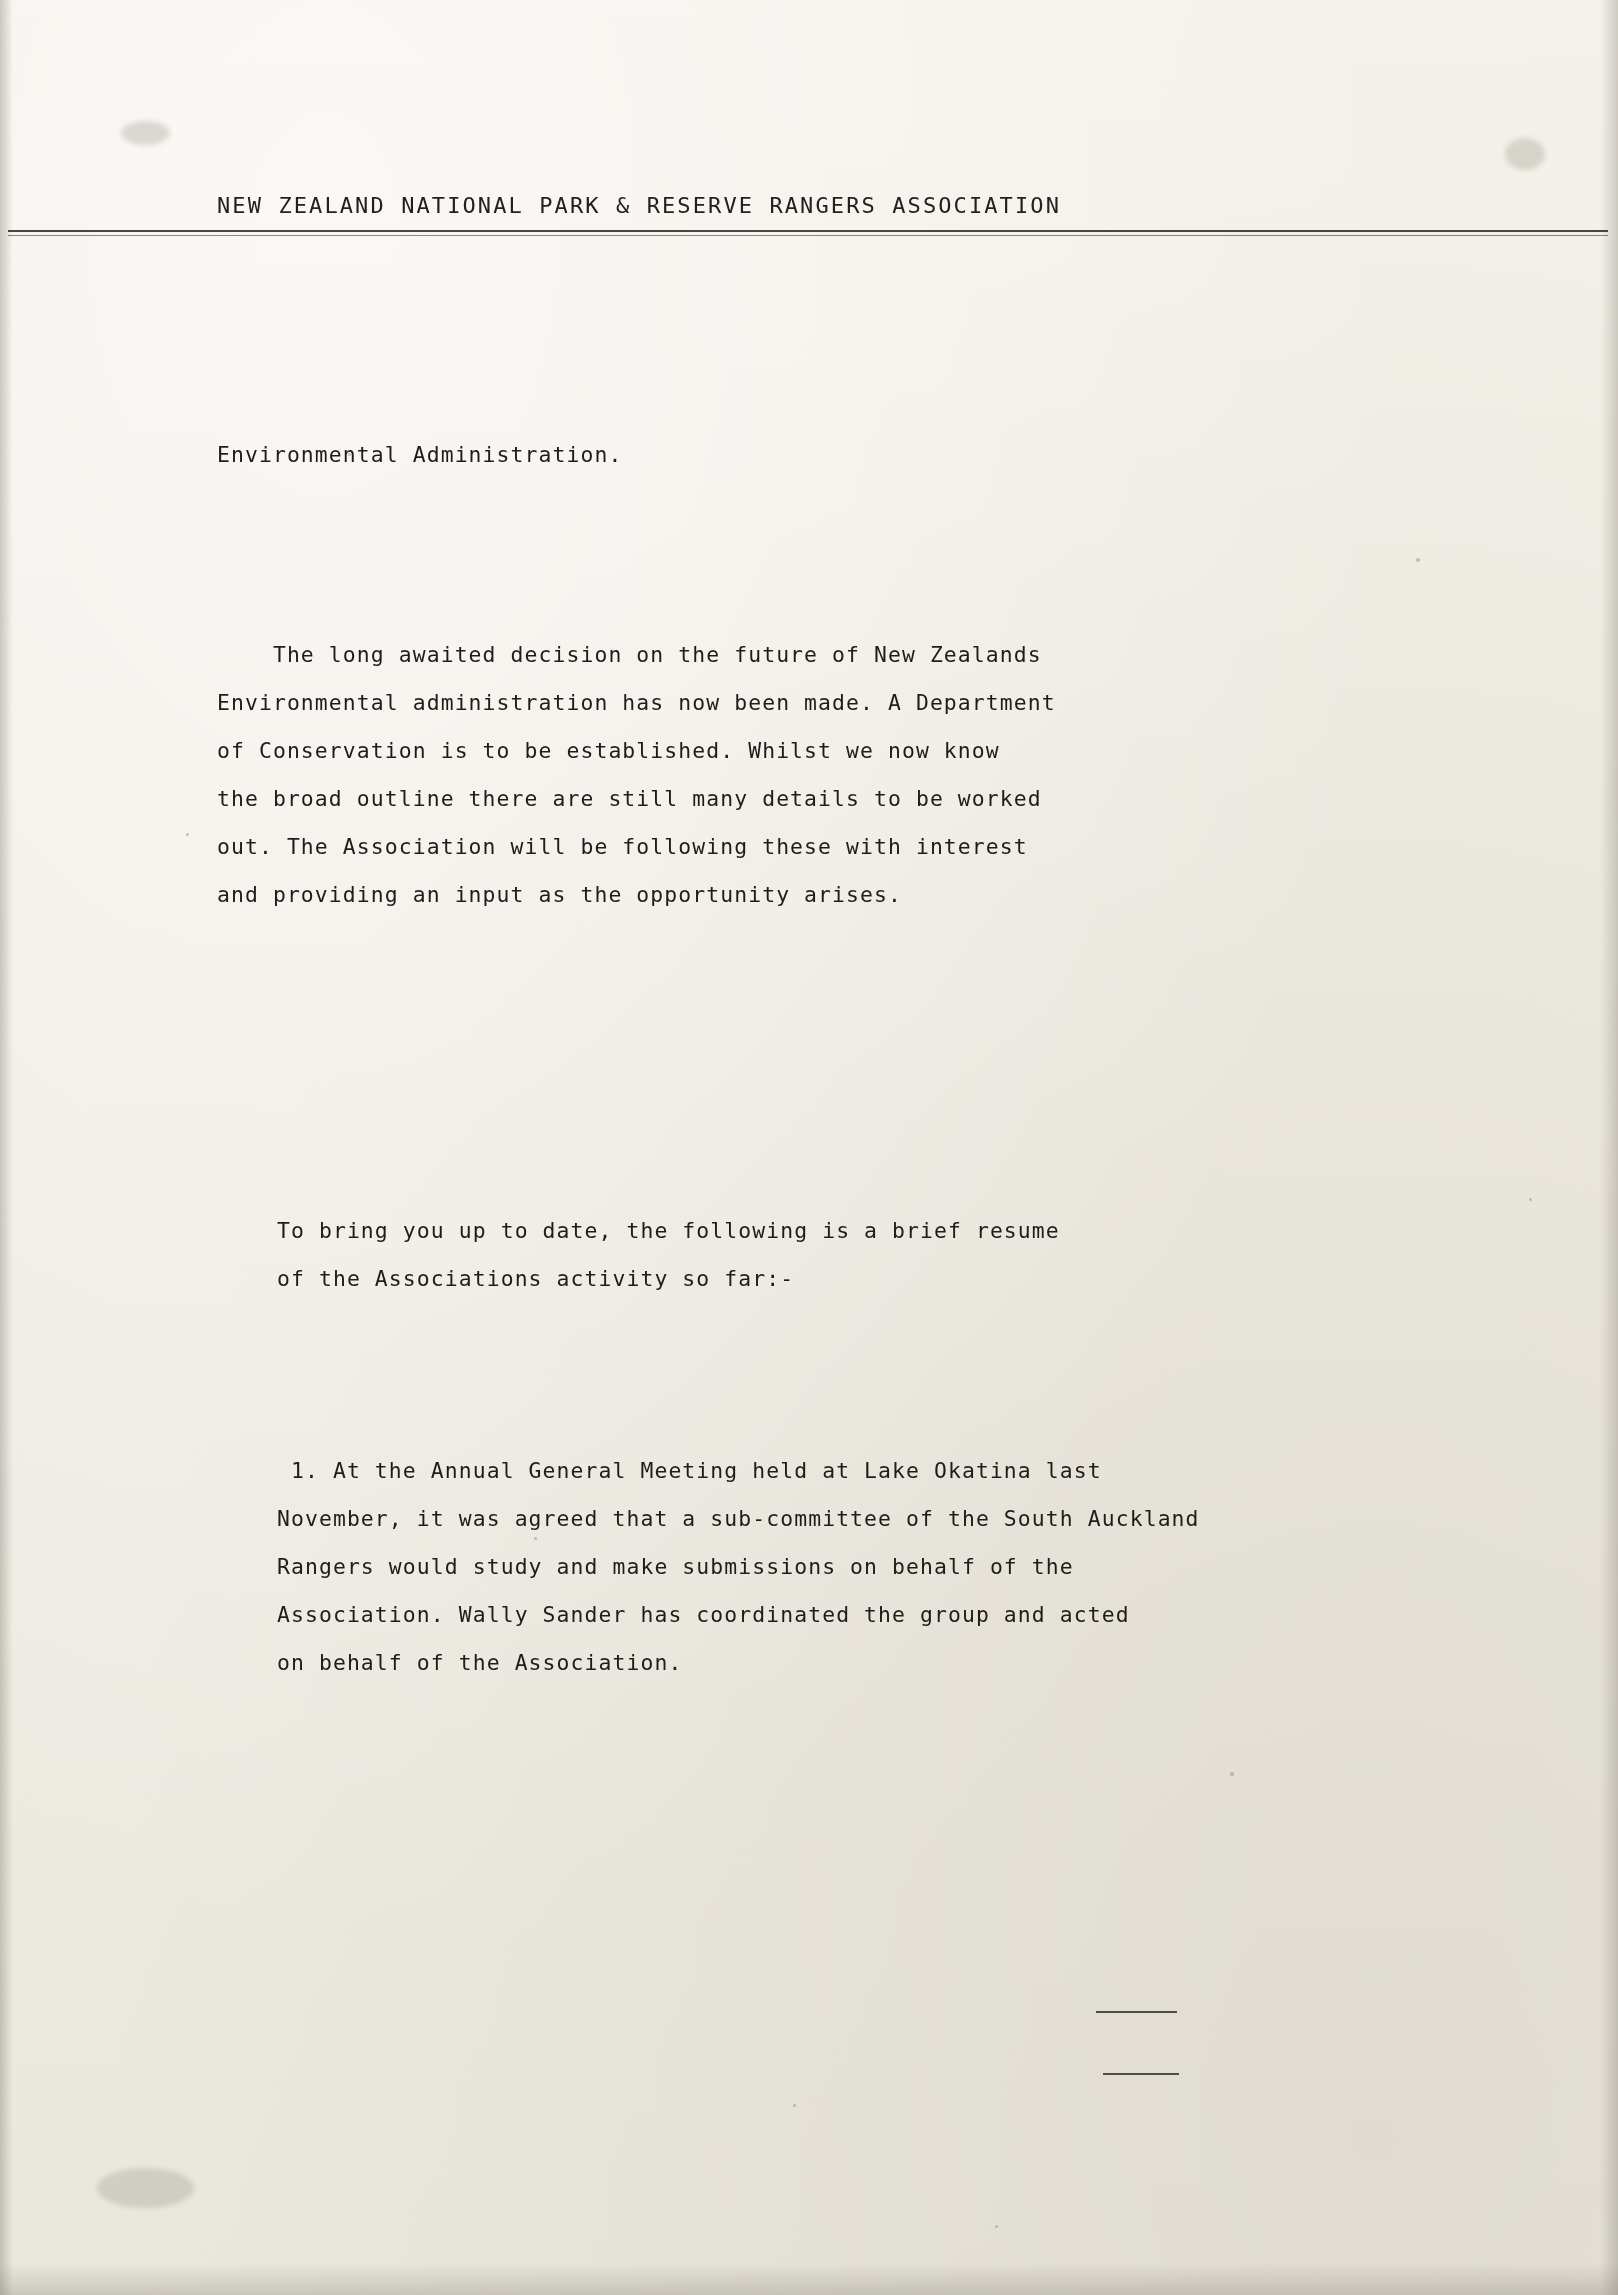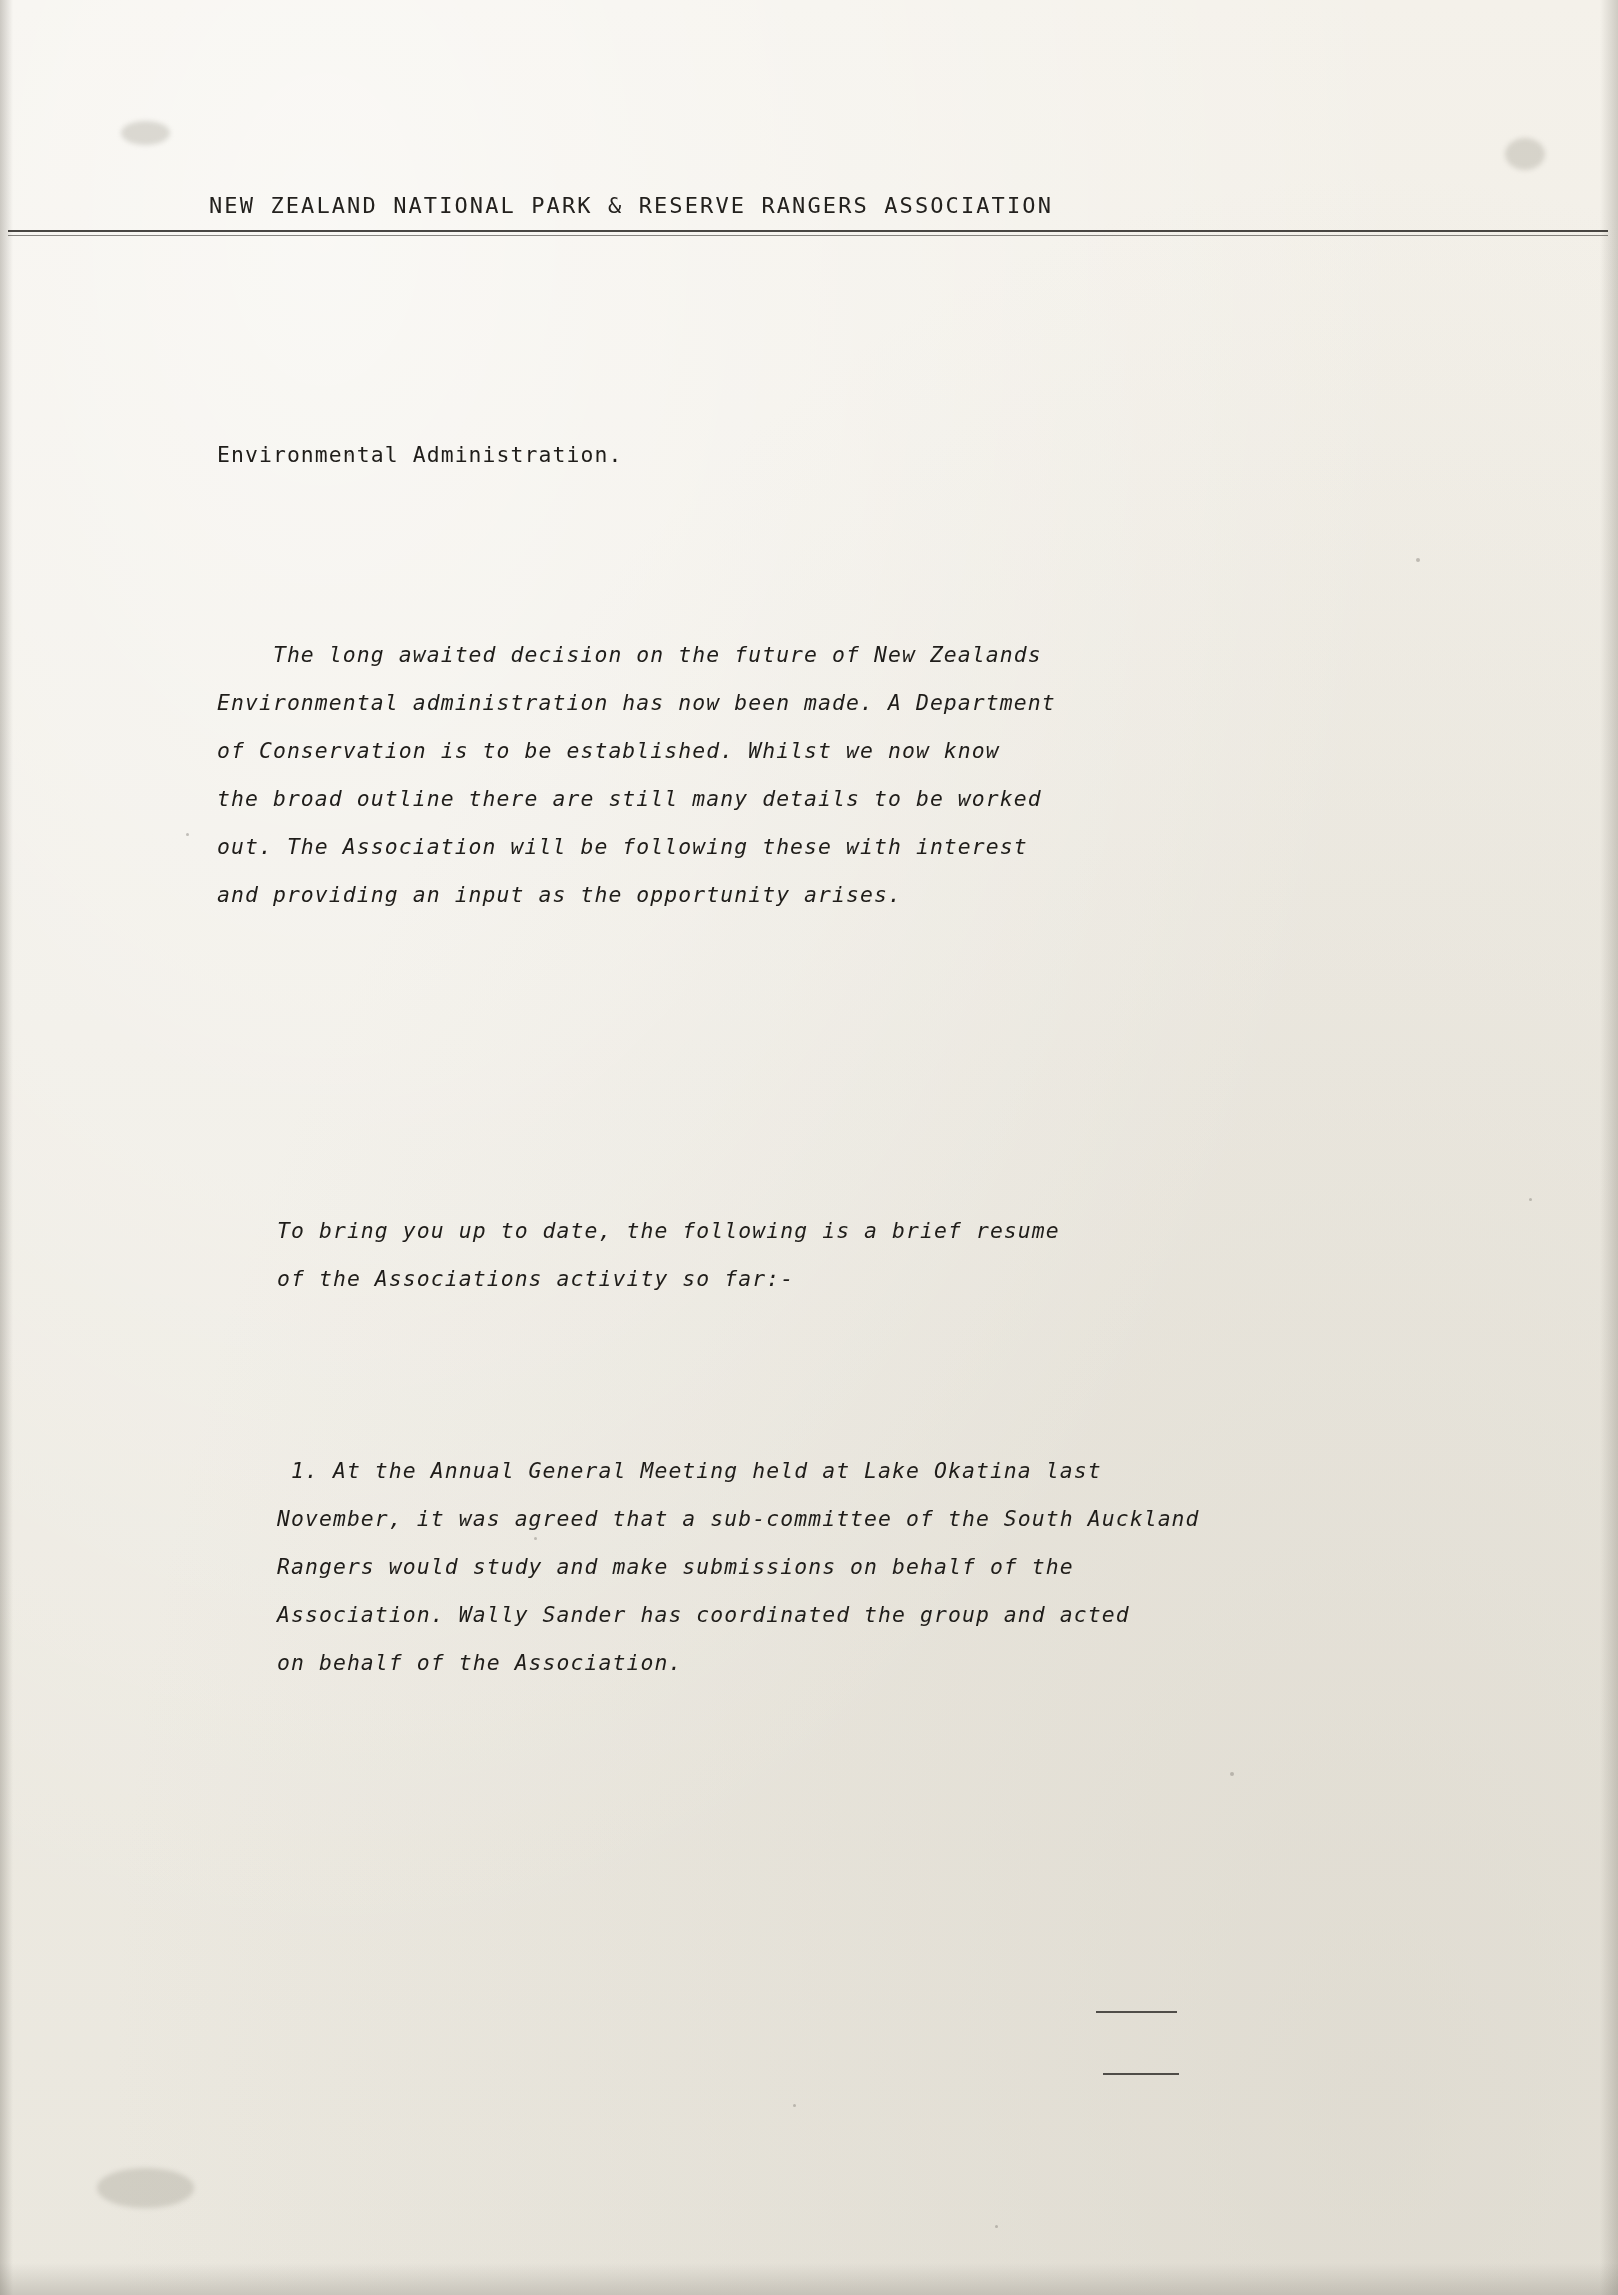--- a/index.html
+++ b/index.html
@@ -33,21 +33,21 @@
   }
   .paper-edge-bottom {
     position: absolute;
     left: 0; bottom: 0;
     width: 1618px; height: 32px;
     background: linear-gradient(0deg, rgba(120,115,105,0.28), rgba(120,115,105,0.0));
   }
 
   .header {
     position: absolute;
-    left: 209px;
+    left: 217px;
     top: 193px;
     width: 1133px;
     font-family: "DejaVu Sans Mono", "Liberation Mono", monospace;
     font-size: 22px;
     letter-spacing: 2.1px;
     color: #23211e;
     white-space: pre;
   }
   .header-rule {
     position: absolute;
@@ -77,21 +77,20 @@
     white-space: pre-wrap;
   }
   .section-title {
     text-underline-offset: 4px;
     display: block;
     margin-bottom: 8px;
   }
   .para {
     display: block;
     white-space: pre;
-    font-style: italic;
   }
   .spacer-line {
     display: block;
     height: 48px;
   }
   .indent-1 { padding-left: 60px; }
 
   .total-rule {
     position: absolute;
     left: 1096px;

